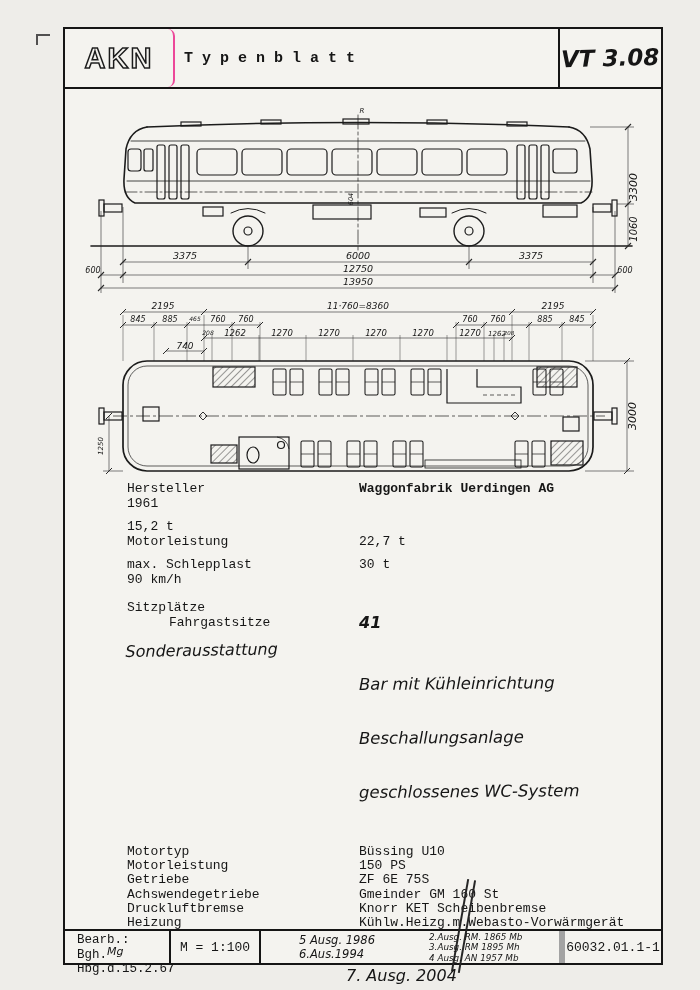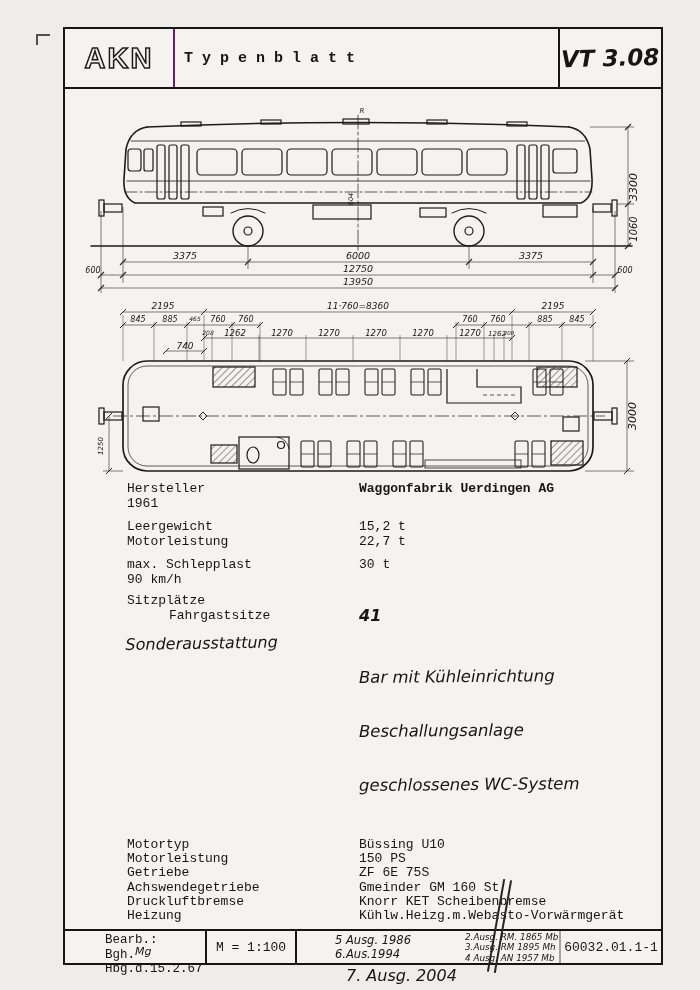--- a/index.html
+++ b/index.html
@@ -13,21 +13,21 @@
     border-left:2px solid #2a2a2a;border-top:2px solid #2a2a2a;opacity:.8;}
   .speck{position:absolute;left:80px;top:110px;width:2px;height:2px;background:#9b9b97;border-radius:50%;
     box-shadow:530px 80px 0 #b3b3af,-14px 380px 0 #b8b8b4,320px 700px 0 #adada9,470px 560px 0 #b8b8b4,210px 880px 0 #b0b0ac;}
   .frame{
     position:absolute;left:63px;top:27px;width:600px;height:938px;
     border:2px solid #151515;box-sizing:border-box;background:#f4f3ef;
     display:flex;flex-direction:column;
   }
   
   .header{height:60px;flex:0 0 60px;border-bottom:2px solid #151515;display:flex;box-sizing:border-box;}
-  .hbox1{width:110px;flex:0 0 110px;border-right:2px solid #701a75;display:flex;align-items:center;justify-content:center;box-sizing:border-box;}
+  .hbox1{width:110px;flex:0 0 110px;border-right:2px solid #ec4899;display:flex;align-items:center;justify-content:center;box-sizing:border-box;border-radius:7px;}
   .hbox2{flex:1;display:flex;align-items:center;}
   .title{font-size:15px;letter-spacing:9px;font-weight:bold;padding-left:9px;}
   .hbox3{width:103px;flex:0 0 103px;border-left:2px solid #151515;display:flex;align-items:center;justify-content:center;box-sizing:border-box;}
   .typenr{font-family:"DejaVu Sans",sans-serif;font-style:italic;font-weight:700;font-size:23px;transform:rotate(-1.5deg);}
   
   .content{flex:1;overflow:hidden;position:relative;}
   .drw{display:block;margin:8px 0 0 20px;}
   .drw2{display:block;margin:2px 0 0 20px;}
   
   .specs{margin:4px 0 0 62px;}
@@ -36,24 +36,24 @@
   .motor .spec-row{line-height:14.2px;}
   .spec-label{flex:0 0 232px;width:232px;white-space:pre;}
   .spec-value{white-space:pre;}
   .ind{padding-left:42px;box-sizing:border-box;}
   .hand{font-family:"DejaVu Sans",sans-serif;font-style:italic;}
   .hlabel{font-size:16px;transform:rotate(-1deg);}
   .hv1{font-size:16.5px;line-height:24px;transform:rotate(-0.5deg);}
   .val41{font-size:16px;font-weight:600;}
   
   .footer{height:34px;flex:0 0 34px;border-top:2px solid #151515;display:flex;position:relative;box-sizing:border-box;}
-  .fbox1{width:106px;flex:0 0 106px;border-right:2px solid #151515;box-sizing:border-box;font-size:12.5px;line-height:14.5px;padding:2px 0 0 4px;margin-left:36px;}
+  .fbox1{width:106px;flex:0 0 106px;border-right:2px solid #151515;box-sizing:border-box;font-size:12.5px;line-height:14.5px;padding:2px 0 0 12px;}
   .fbox2{width:90px;flex:0 0 90px;border-right:2px solid #151515;box-sizing:border-box;display:flex;align-items:center;justify-content:center;font-size:13px;}
   .fbox3{flex:1;position:relative;}
-  .fbox4{width:102px;flex:0 0 102px;border-left:2px solid #a3a3a3;box-sizing:border-box;display:flex;align-items:center;justify-content:center;font-size:13px;}
+  .fbox4{width:102px;flex:0 0 102px;border-left:6px solid #a3a3a3;box-sizing:border-box;display:flex;align-items:center;justify-content:center;font-size:13px;}
   .rev-left{position:absolute;left:38px;top:2px;font-size:11.5px;line-height:14px;}
   .rev-right{position:absolute;left:132px;top:1px;font-size:8.8px;line-height:10.3px;margin-left:36px;}
   .slash{position:absolute;left:198px;top:-52px;height:94px;width:5px;
     border-left:2px solid #262626;border-right:2px solid #262626;transform:rotate(10deg);}
   .bearb-init{font-size:11px;position:relative;top:-3px;}
   .below-note{position:absolute;left:346px;top:966px;font-size:16px;}
 </style>
 </head>
 <body>
 
@@ -237,30 +237,29 @@
           <span class="spec-label">Hersteller</span>
           <span class="spec-value" style="font-weight:600">Waggonfabrik Uerdingen AG</span>
         </div>
         <div class="spec-row">
           <span class="spec-value">1961</span>
         </div>
       </div>
 
       <div class="g">
         <div class="spec-row">
-          <span class="spec-label">Leergewicht</span>
           <span class="spec-value">15,2 t</span>
         </div>
         <div class="spec-row">
           <span class="spec-label">Motorleistung</span>
           <span class="spec-value">22,7 t</span>
         </div>
       </div>
 
-      <div class="g" style="margin-bottom:6px">
+      <div class="g" style="margin-bottom:13px">
         <div class="spec-row">
           <span class="spec-label">max. Schlepplast</span>
           <span class="spec-value">30 t</span>
         </div>
         <div class="spec-row">
           <span class="spec-value">90 km/h</span>
         </div>
       </div>
 
       <div class="g" style="margin-bottom:12px">

